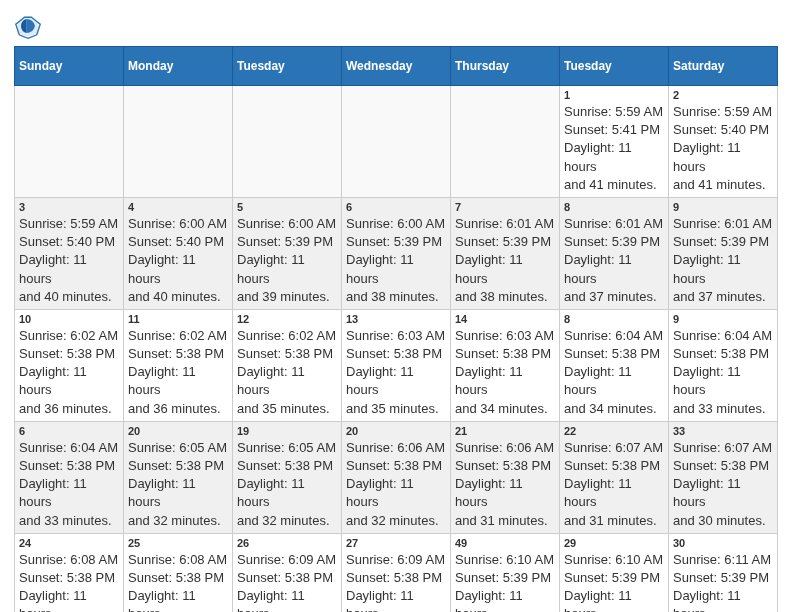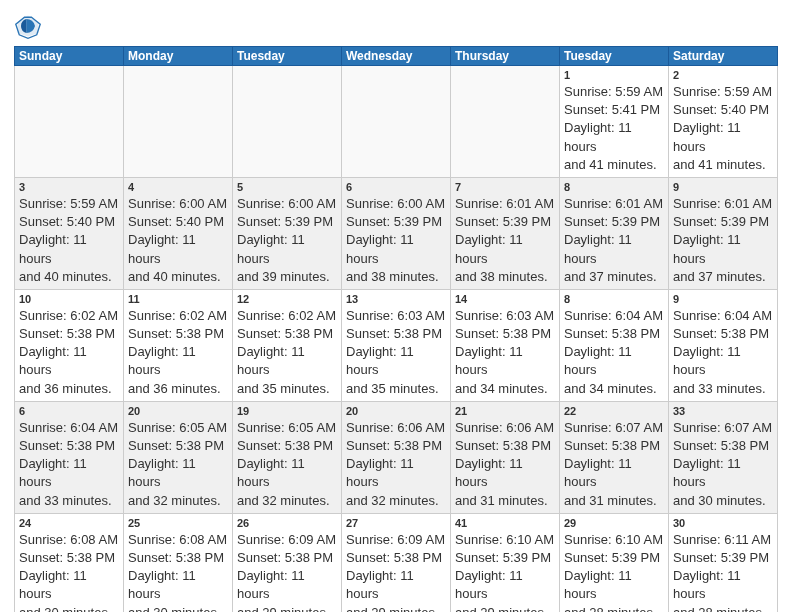--- a/index.html
+++ b/index.html
@@ -60,21 +60,21 @@
       border: 1px solid #ccc;
       border-collapse: collapse;
       width: 100%;
       table-layout: fixed;
     }
     .calendar th {
       background-color: #2a74b5;
       color: white;
       font-size: 12px;
       font-weight: bold;
-      padding: 2px 4px;
+      padding: 12px 4px;
       text-align: left;
       border: 1px solid #1a5a9a;
     }
     .calendar td {
       border: 1px solid #ccc;
       vertical-align: top;
       padding: 3px 4px;
       font-size: 9.5px;
       color: #333;
       background: #fff;
@@ -332,21 +332,21 @@
 and 29 minutes.</div>
           </td>
           <td>
             <span class="day-number">27</span>
             <div class="cell-text" style="white-space: pre-line;">Sunrise: 6:09 AM
 Sunset: 5:38 PM
 Daylight: 11 hours
 and 29 minutes.</div>
           </td>
           <td>
-            <span class="day-number">41</span>
+            <span class="day-number">49</span>
             <div class="cell-text" style="white-space: pre-line;">Sunrise: 6:10 AM
 Sunset: 5:39 PM
 Daylight: 11 hours
 and 29 minutes.</div>
           </td>
           <td>
             <span class="day-number">29</span>
             <div class="cell-text" style="white-space: pre-line;">Sunrise: 6:10 AM
 Sunset: 5:39 PM
 Daylight: 11 hours

